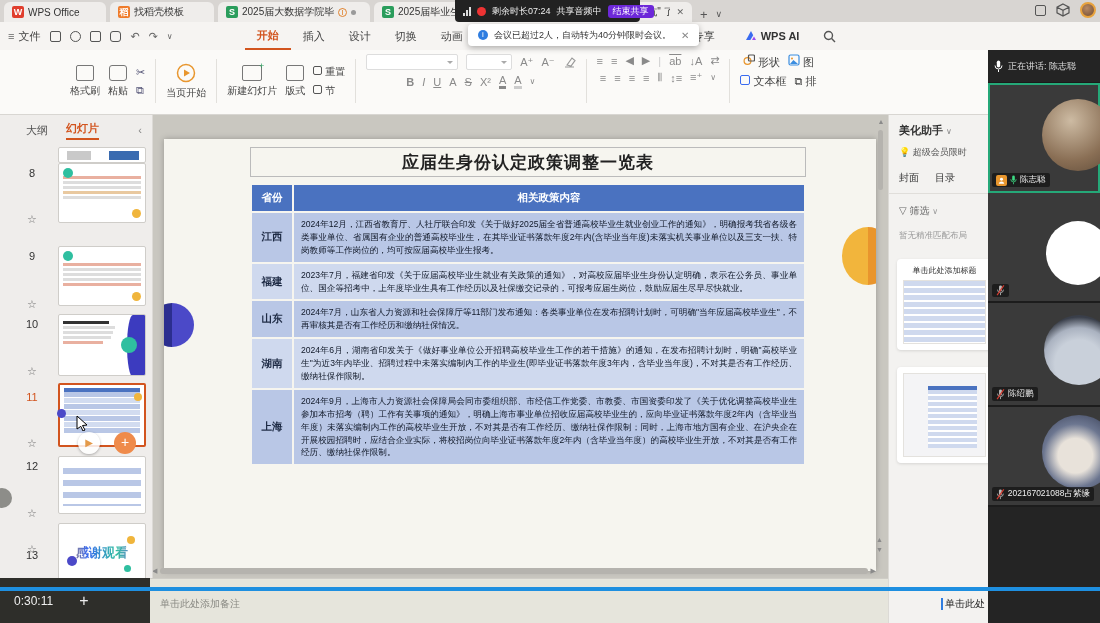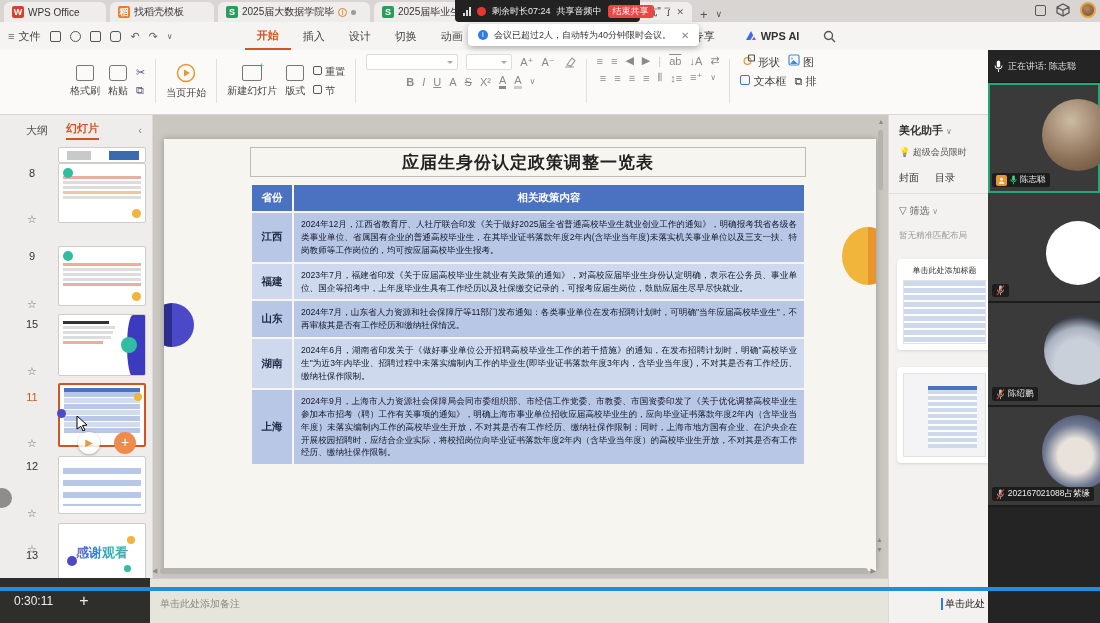--- a/index.html
+++ b/index.html
@@ -15,21 +15,21 @@
   .tab-close { color:#666; font-size:9px; margin-left:2px; }
   .warn-dot { color:#e08330; font-size:9px; border:1px solid #e08330; border-radius:50%; width:9px; height:9px; line-height:7px; text-align:center; }
   .gray-dot { width:5px; height:5px; border-radius:50%; background:#9a9a9a; }
 
   
   #sharebar { left:455px; top:0; height:22px; width:185px; background:#222; border-radius:0 0 4px 4px; display:flex; align-items:center; gap:6px; padding:0 8px; z-index:8; }
   #sharebar .t { color:#eee; font-size:9px; white-space:nowrap;text-align:center; }
   .sigbars { display:flex; align-items:flex-end; gap:1px; height:9px; }
   .sigbars i { width:2px; background:#ddd; display:block; }
   .redclock { width:9px; height:9px; border-radius:50%; background:#e33; flex:0 0 auto; }
-  .stopbtn { background:#ef4444; color:#fff; font-size:9px; border-radius:3px; padding:0 5px; white-space:nowrap; }
+  .stopbtn { background:#6d28d9; color:#fff; font-size:9px; border-radius:3px; padding:0 5px; white-space:nowrap; }
 
   
   #toast { left:468px; top:24px; height:22px; background:#fff; border-radius:4px; box-shadow:0 2px 6px rgba(0,0,0,.3); display:flex; align-items:center; gap:6px; padding:0 10px; z-index:9; }
   #toast .i { width:10px; height:10px; border-radius:50%; background:#2f7de0; color:#fff; font-size:8px; line-height:10px; text-align:center; flex:0 0 auto; }
   #toast .t { font-size:9px; color:#333; white-space:nowrap; }
   #toast .x { color:#888; font-size:10px; margin-left:4px; }
 
   
   #winctl { right:4px; top:2px; display:flex; align-items:center; gap:10px; z-index:6; }
   .sqico { width:11px; height:11px; border:1.3px solid #555; border-radius:2px; }
@@ -366,21 +366,21 @@
     <div class="thumbwrap" style="top:131px;height:60px">
       <span class="dot" style="left:4px;top:4px;width:10px;height:10px;background:#2fbfa0"></span>
       <div class="mini-lines" style="margin-top:16px;background:#e9b0a0"></div>
       <div class="mini-lines"></div>
         <div class="mini-lines"></div>
         <div class="mini-lines"></div>
         <div class="mini-lines" style="background:#e9b0a0"></div>
       <span class="dot" style="right:4px;bottom:4px;width:9px;height:9px;background:#f0b53c"></span>
     </div>
 
-    <div class="thumbnum" style="top:203px">15</div>
+    <div class="thumbnum" style="top:203px">10</div>
     <div class="thumbstar" style="top:250px">☆</div>
     <div class="thumbwrap" style="top:199px;height:62px">
       <div class="abs" style="right:0;top:0;width:18px;height:62px;background:#3c3bbf;border-radius:40% 0 0 40%/60% 0 0 60%"></div>
       <span class="dot" style="right:8px;top:22px;width:16px;height:16px;background:#2fbfa0"></span>
       <div class="mini-lines" style="margin-top:6px;width:46px;background:#333"></div>
       <div class="mini-lines" style="width:52px"></div>
         <div class="mini-lines" style="width:50px"></div>
         <div class="mini-lines" style="width:48px"></div>
         <div class="mini-lines" style="width:40px;background:#e9b0a0"></div>
     </div>

